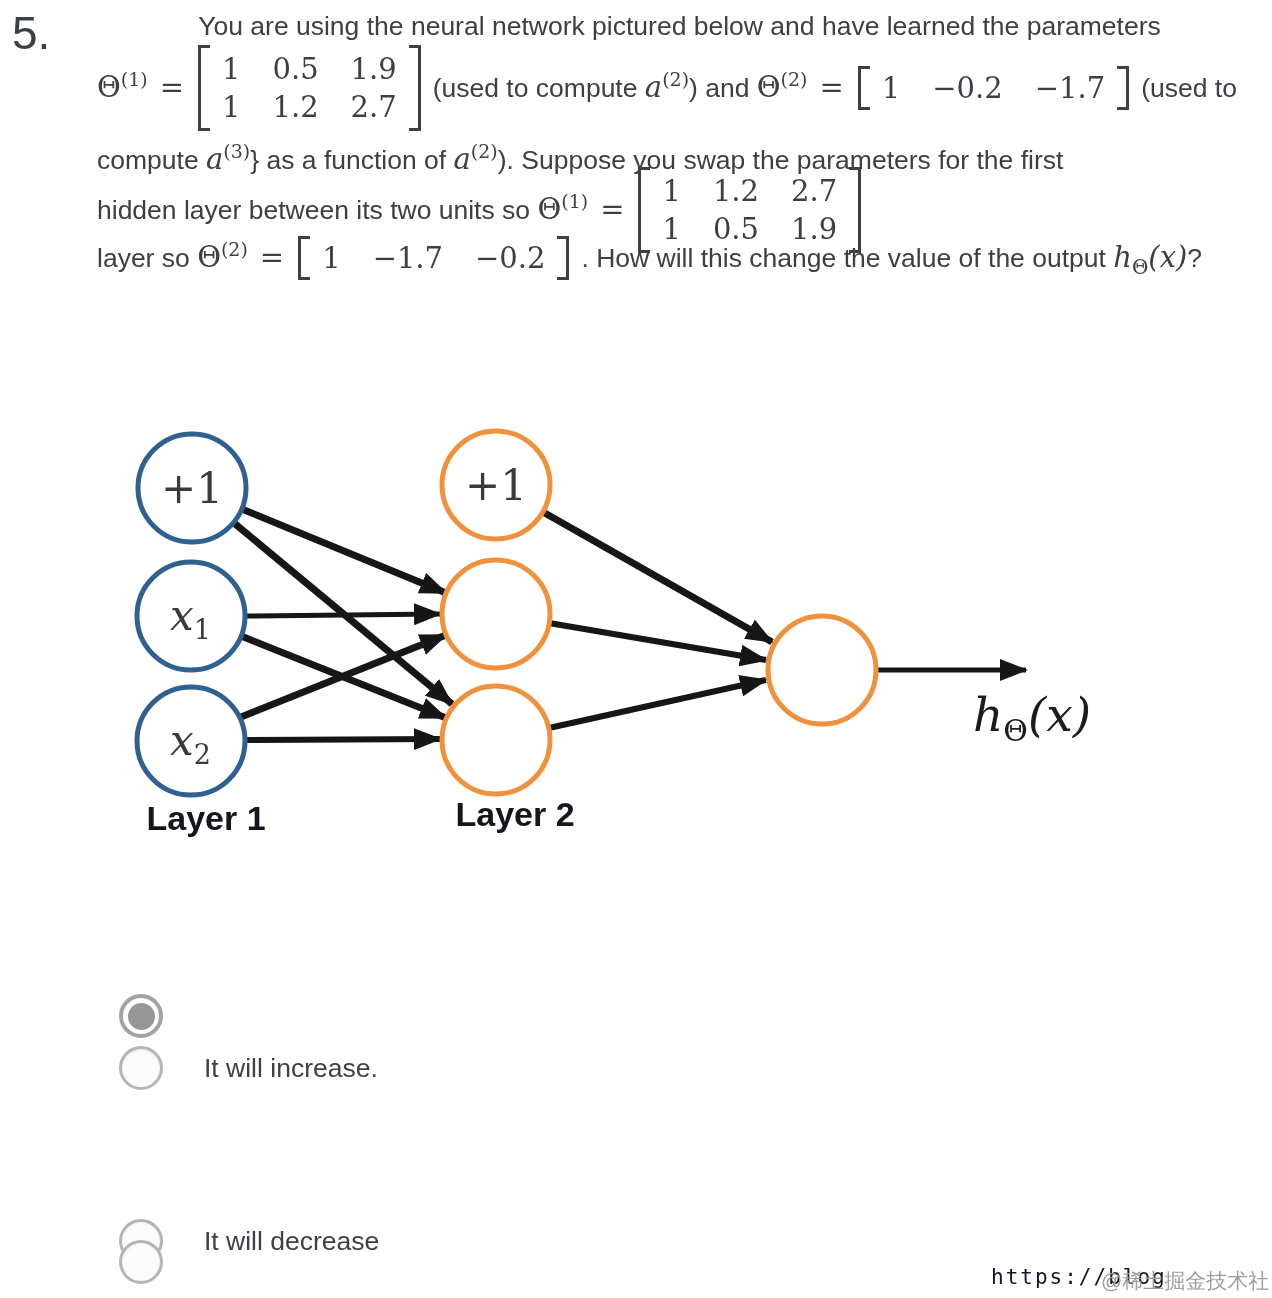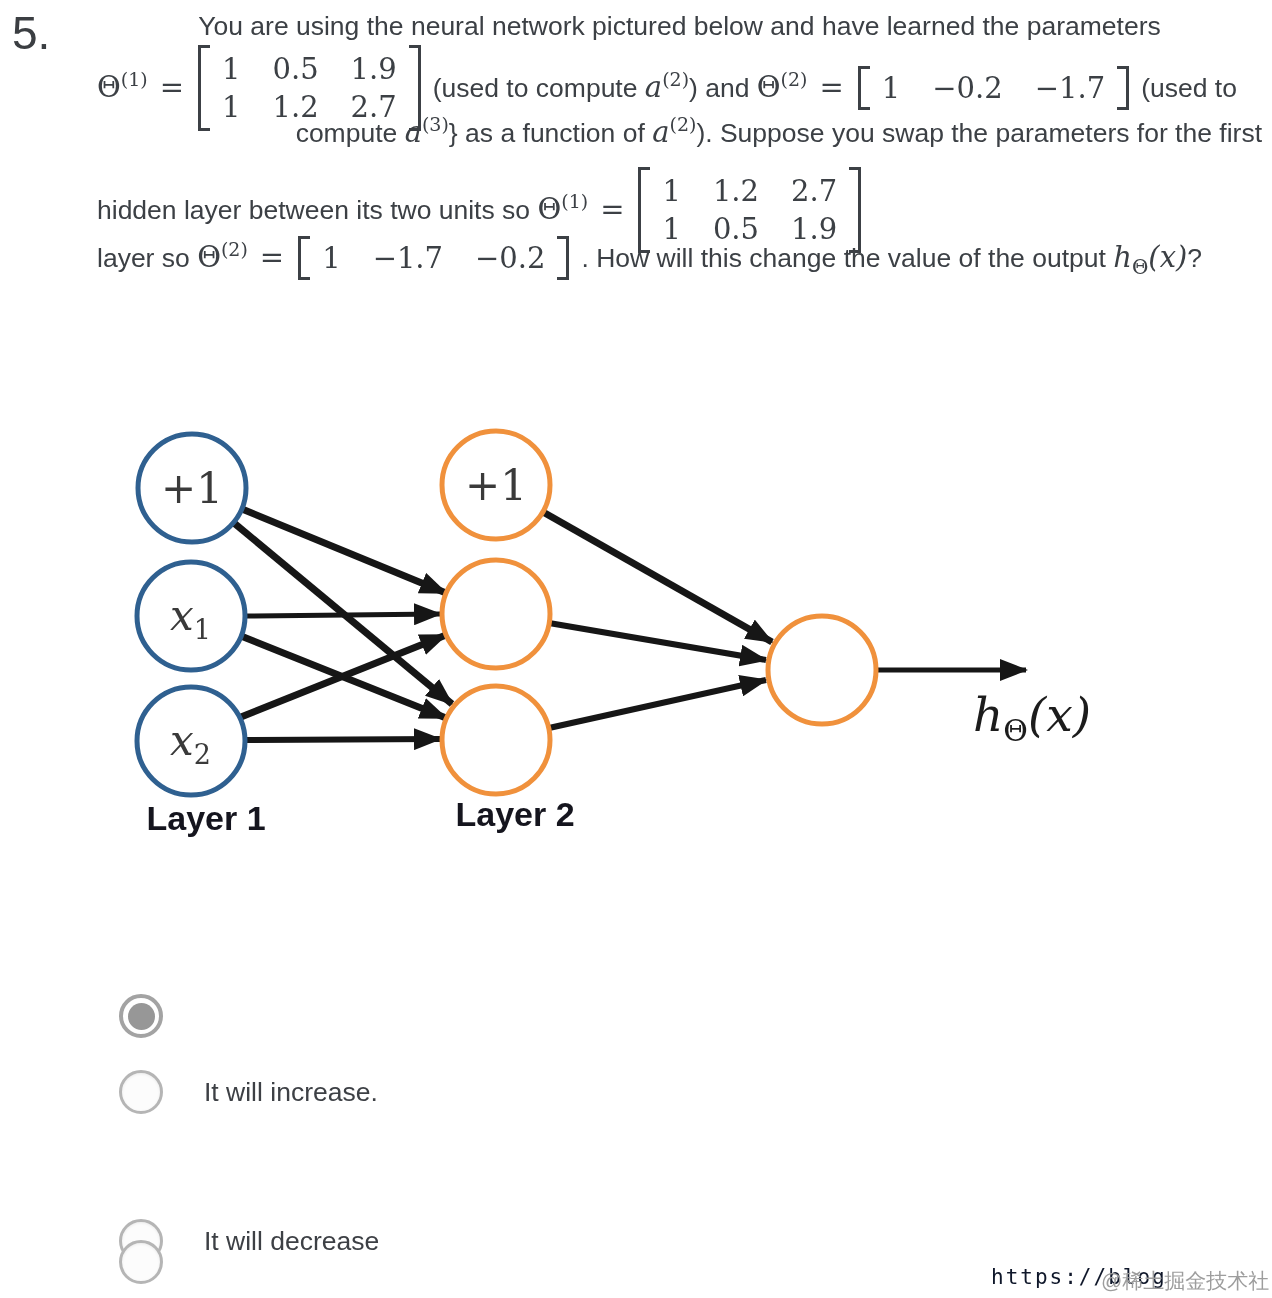--- a/index.html
+++ b/index.html
@@ -11,21 +11,21 @@
   }
   
   .qnum {
     position:absolute; left:12px; top:8px;
     font-size:46px; line-height:50px; color:#3b3e42;
   }
   .qbody { position:absolute; left:97px; top:0; width:1165px; }
   .qline { position:absolute; left:0; width:1165px; font-size:26.5px; white-space:nowrap; }
   #l1 { top:6px;  line-height:40px;text-align:center; }
   #l2 { top:40px; line-height:94px; }
-  #l3 { top:112px; line-height:40px;text-align:right; }
+  #l3 { top:139px; line-height:40px; }
   #l4 { top:162px; line-height:94px; }
   #l5 { top:236px; line-height:42px; }
   .mth { font-family:"DejaVu Serif","Liberation Serif",serif; font-size:29px; }
   .it  { font-style:italic; }
   .sup {
     font-family:"DejaVu Serif","Liberation Serif",serif;
     font-size:19px; position:relative; top:-11px;
   }
   .msub {
     font-family:"DejaVu Serif","Liberation Serif",serif;
@@ -192,21 +192,21 @@
 
     <text x="973" y="338" fill="#1c1c1c" font-family="DejaVu Serif, Liberation Serif, serif" font-size="47"><tspan font-style="italic">h</tspan><tspan font-size="30" dy="10">Θ</tspan><tspan font-style="italic" dy="-10">(x)</tspan></text>
   </svg>
 
   <div>
     <div class="opt-row" style="top:993px">
       <div class="radio selected">
           <div class="dot"></div>
         </div>
     </div>
-    <div class="opt-row" style="top:1069px">
+    <div class="opt-row" style="top:1045px">
       <div class="radio">
           <div class="dot"></div>
         </div>
       <div class="opt-label">It will increase.</div>
     </div>
     <div class="opt-row" style="top:1218px">
       <div class="radio">
           <div class="dot"></div>
         </div>
       <div class="opt-label">It will decrease</div>

